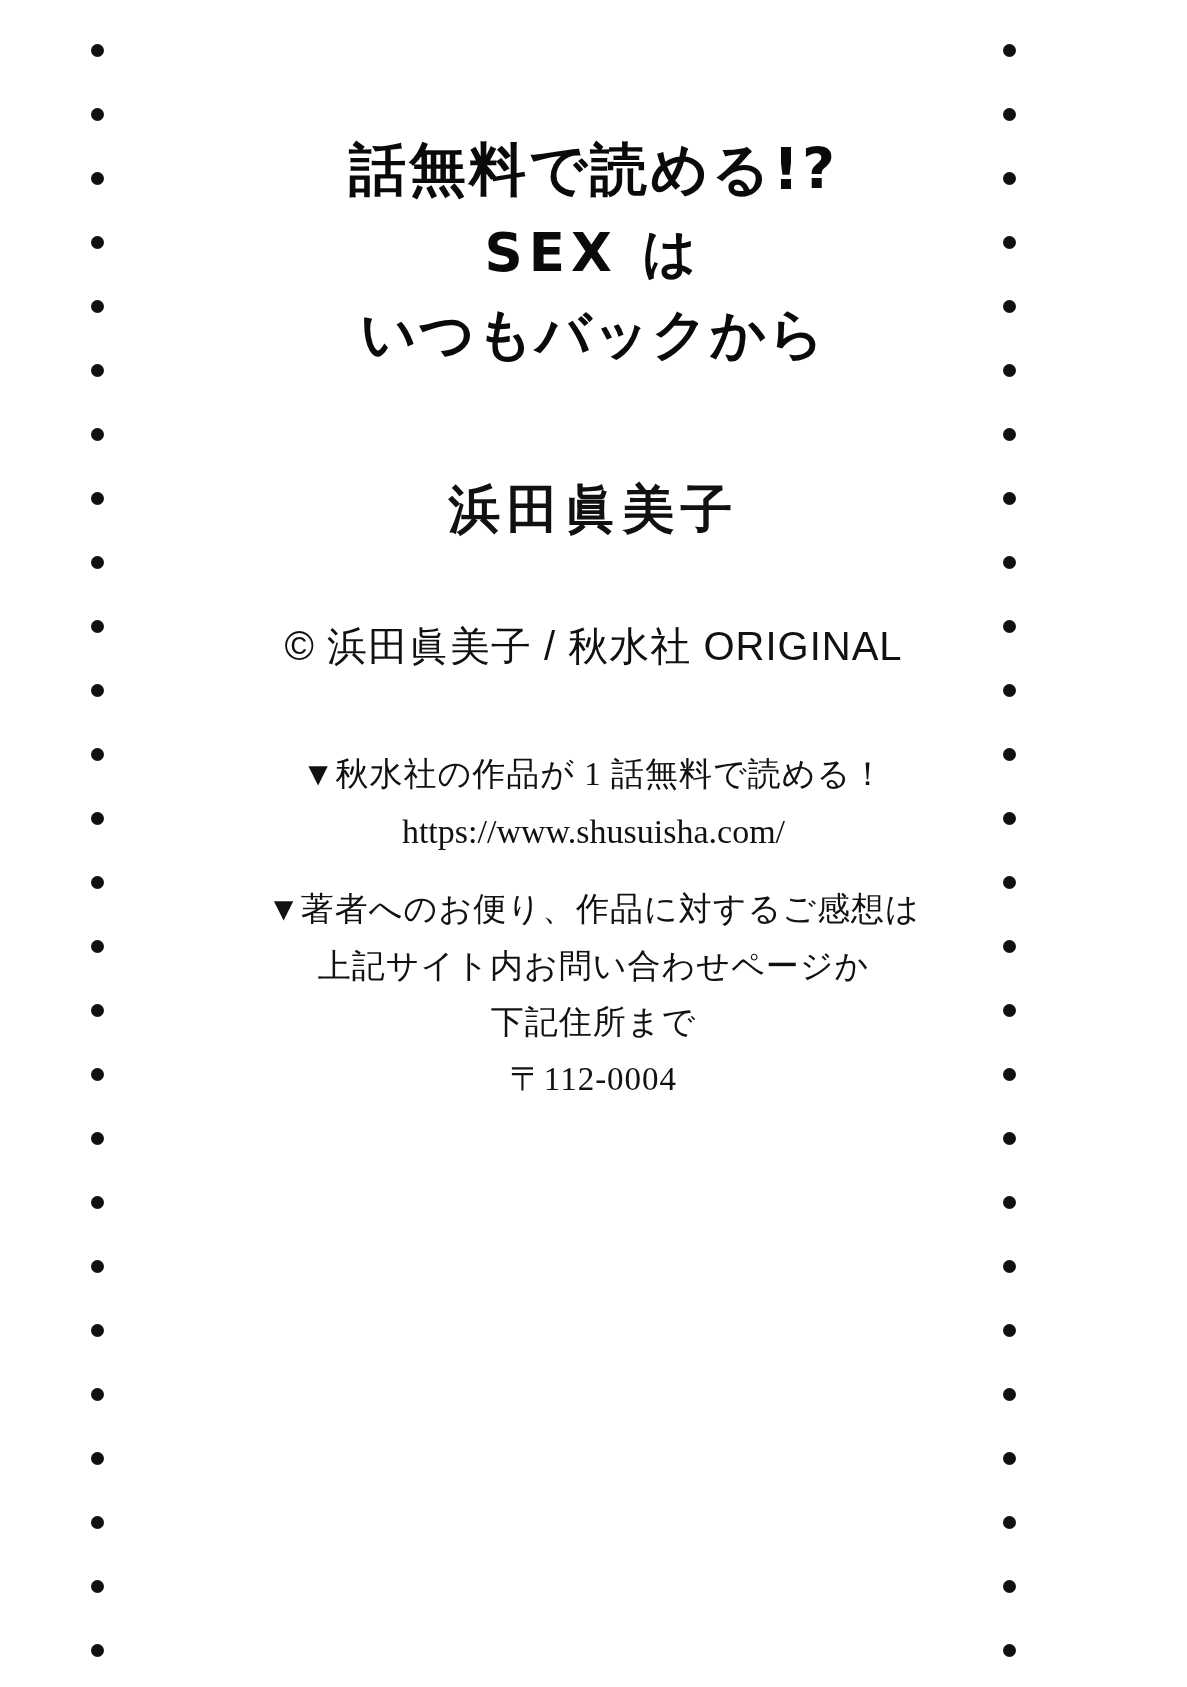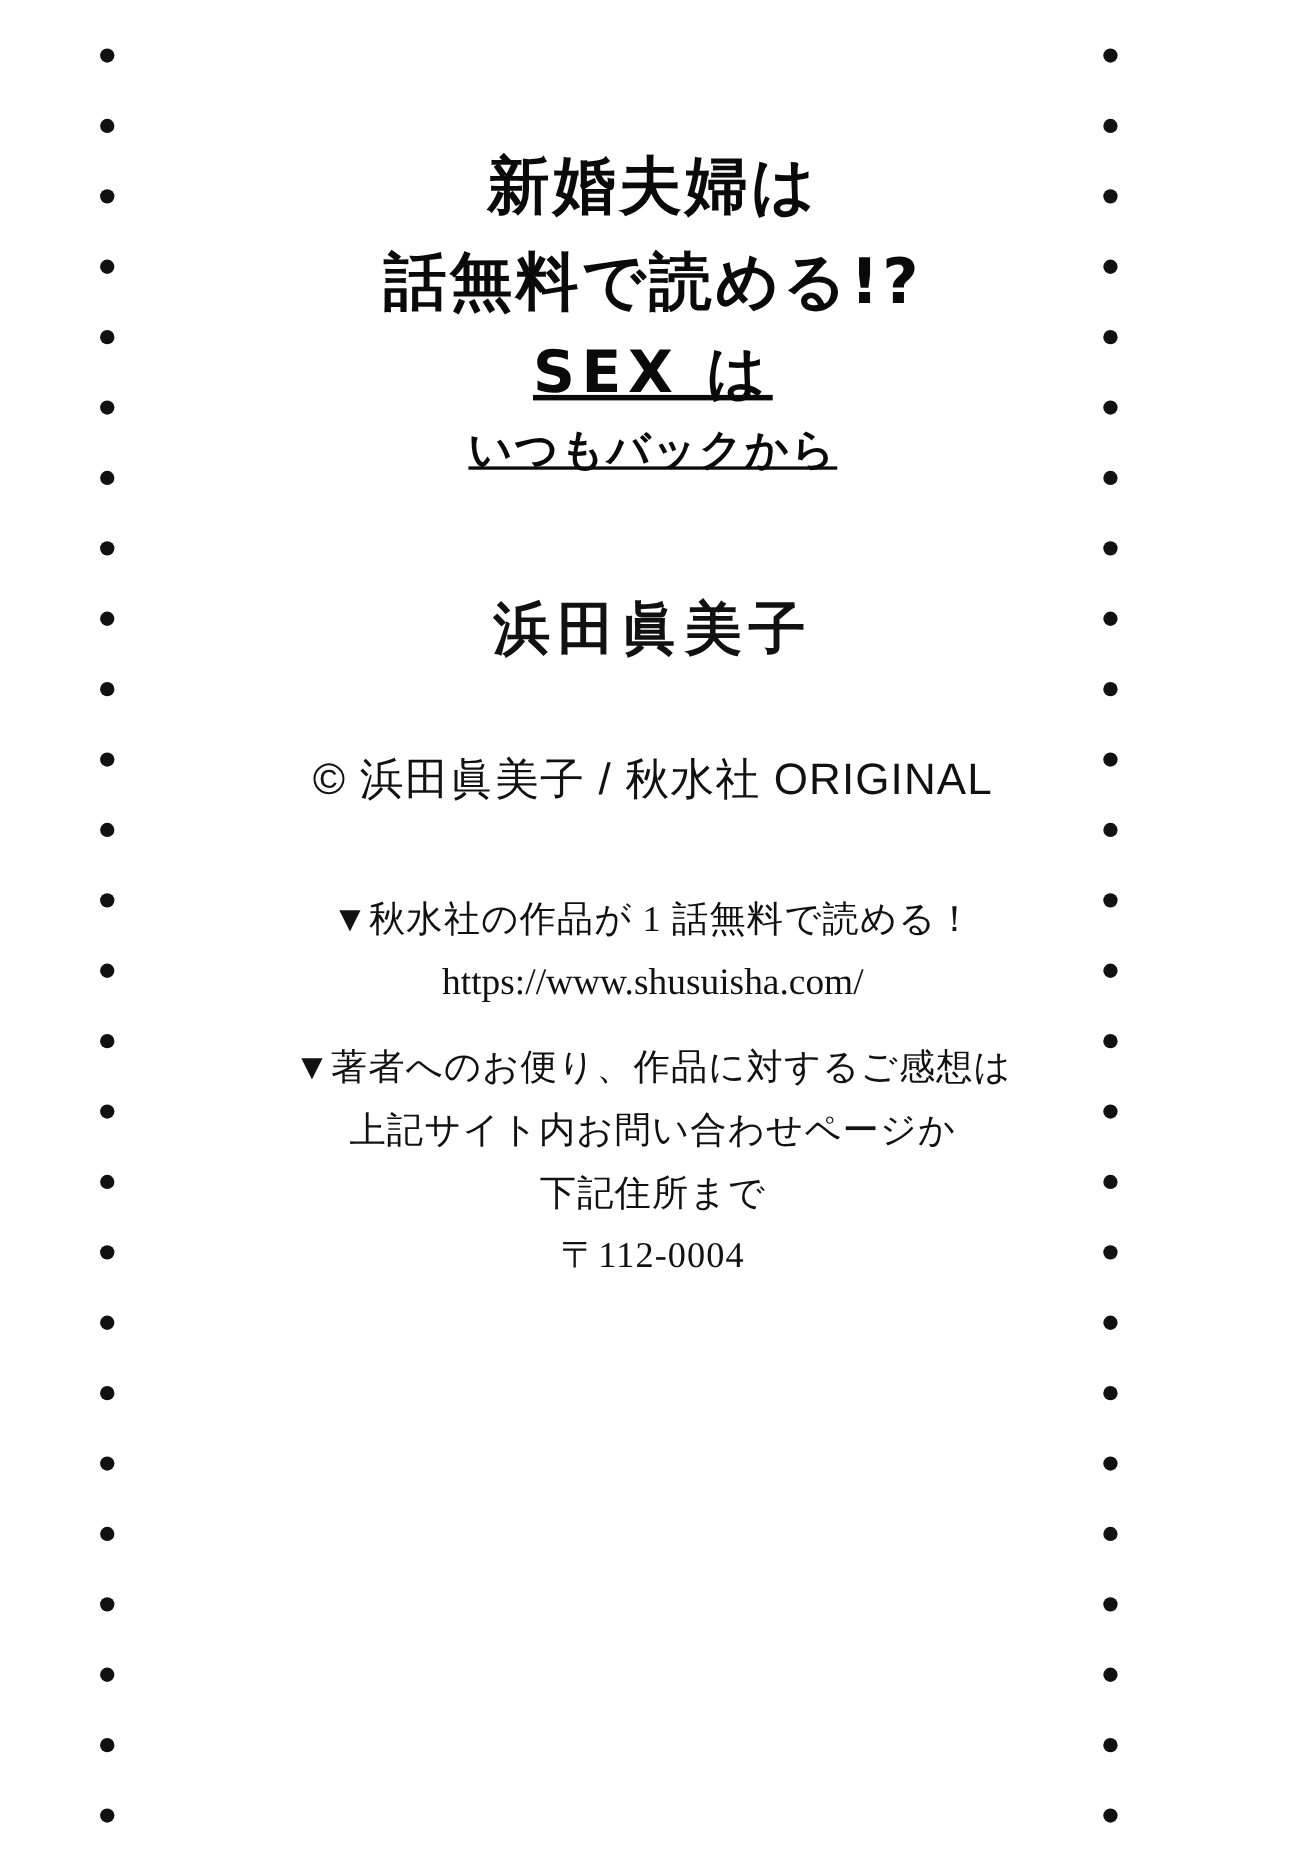--- a/index.html
+++ b/index.html
@@ -62,26 +62,24 @@
   }
   .title-line {
     font-size: 57px;
     line-height: 1.52;
     letter-spacing: 3px;
     white-space: nowrap;
   }
   .title-line.l3 {
     font-size: 53px;
     letter-spacing: 6px;
-    text-decoration: underline;
   }
   .title-line.l4 {
-    font-size: 39px;
+    font-size: 55px;
     letter-spacing: 2px;
-    text-decoration: underline;
   }
 
   .author {
     margin-top: 98px;
     font-family: "DejaVu Sans", sans-serif;
     font-weight: bold;
     font-size: 52px;
     letter-spacing: 6px;
   }
 
@@ -193,21 +191,20 @@
     <span class="dot"></span>
     <span class="dot"></span>
     <span class="dot"></span>
     <span class="dot"></span>
 
   </div>
 
   <div class="content">
 
     <div class="title-block">
-      <div class="title-line l1">新婚夫婦は</div>
       <div class="title-line l2">話無料で読める!?</div>
       <div class="title-line l3">SEX は</div>
       <div class="title-line l4">いつもバックから</div>
     </div>
 
     <div class="author">浜田眞美子</div>
 
     <div class="copyright">© 浜田眞美子 / 秋水社 ORIGINAL</div>
 
     <div class="promo">

